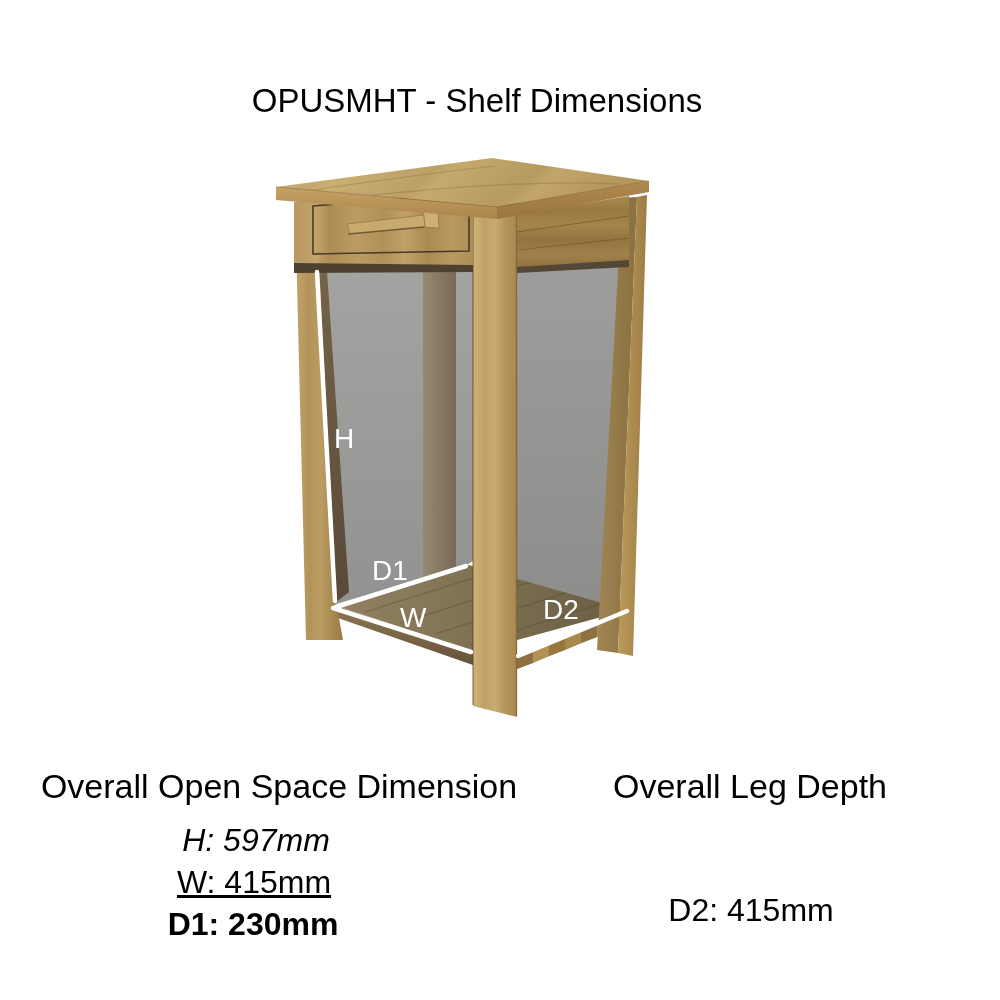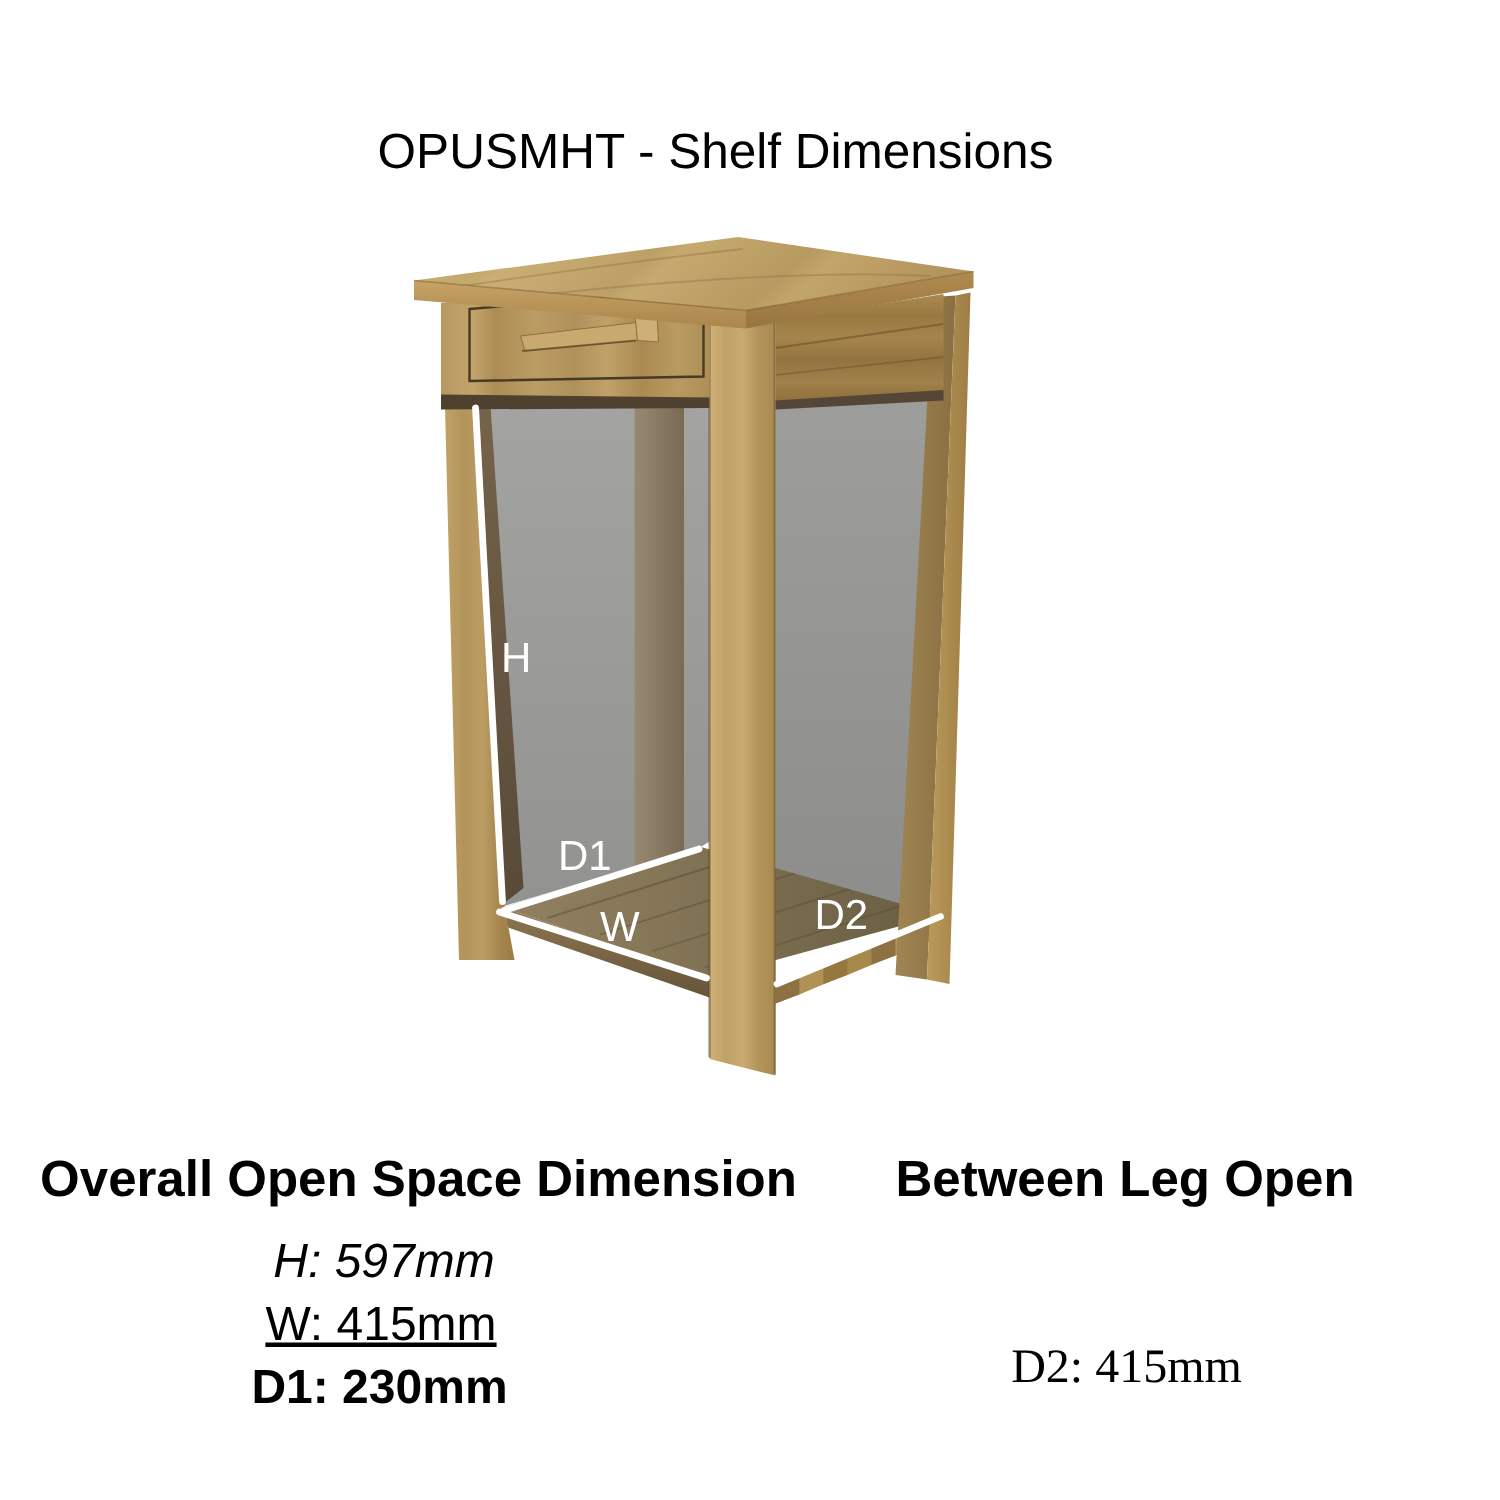--- a/index.html
+++ b/index.html
@@ -1,27 +1,27 @@
 <!DOCTYPE html>
 <html><head>
 <meta charset="utf-8">
 <style>
   html,body{margin:0;padding:0;background:#fff;}
   .page{position:relative;width:1000px;height:1000px;background:#fff;overflow:hidden;
         font-family:"Liberation Sans",sans-serif;color:#000;}
   .abs{position:absolute;white-space:nowrap;}
   .page-title{left:477px;top:82px;transform:translateX(-50%);font-size:33px;}
-  .section-heading{font-size:34px;top:767px;transform:translateX(-50%);font-weight:bold;}
+  .section-heading{font-size:34px;top:767px;transform:translateX(-50%);}
   .heading-open{left:279px;}
   .heading-leg{left:750px;}
   .dim-value{font-size:32px;transform:translateX(-50%);}
   .val-h{left:256px;top:822px;font-style:italic;}
   .val-w{left:254px;top:864px;text-decoration:underline;}
   .val-d1{left:253px;top:906px;font-weight:bold;}
-  .val-d2{left:751px;top:892px;font-family:Liberation Serif, serif;}
+  .val-d2{left:751px;top:892px;}
   svg.furniture{position:absolute;left:0;top:0;width:1000px;height:1000px;}
   svg text{font-family:"Liberation Sans",sans-serif;font-size:28px;fill:#ffffff;}
   .dimline{stroke:#ffffff;stroke-width:4.5;stroke-linecap:round;}
 </style>
 </head>
 <body>
 
 <div class="page">
 
   <div class="abs page-title">OPUSMHT - Shelf Dimensions</div>
@@ -214,17 +214,17 @@
   </svg>
 
   <div>
     <div class="abs section-heading heading-open">Overall Open Space Dimension</div>
     <div class="abs dim-value val-h">H: 597mm</div>
     <div class="abs dim-value val-w">W: 415mm</div>
     <div class="abs dim-value val-d1">D1: 230mm</div>
   </div>
 
   <div>
-    <div class="abs section-heading heading-leg">Between Leg Open</div>
+    <div class="abs section-heading heading-leg">Overall Leg Depth</div>
     <div class="abs dim-value val-d2">D2: 415mm</div>
   </div>
 
 </div>
 
 </body></html>

